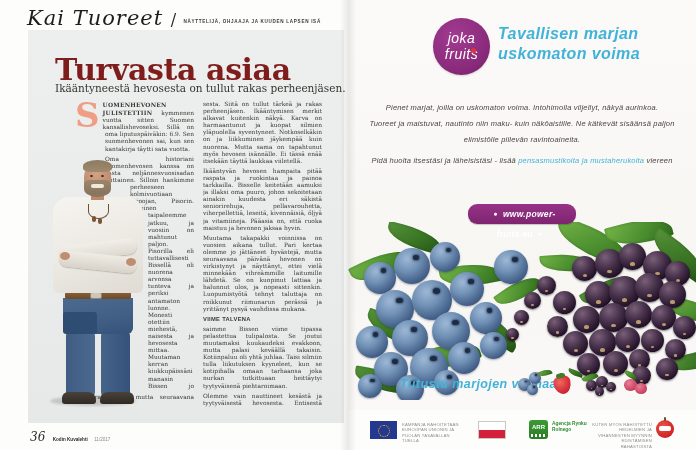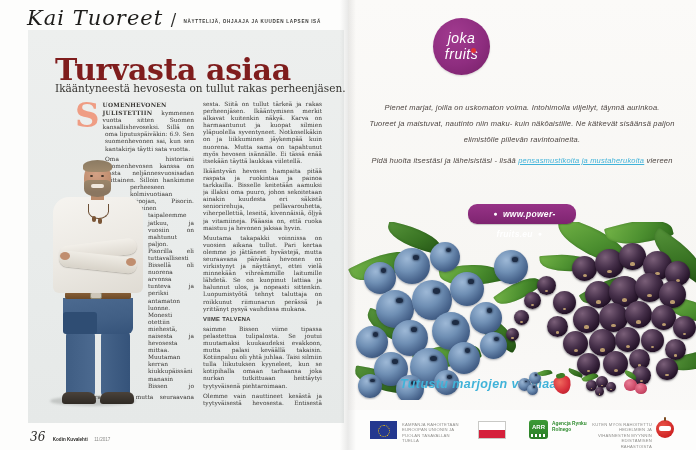--- a/index.html
+++ b/index.html
@@ -76,21 +76,21 @@
     background:radial-gradient(circle at 38% 32%,#a23b90 0%,#8e2d7f 55%,#741f66 100%);box-shadow:0 1px 2px rgba(0,0,0,.15);}
   .pf-logo .l1{position:absolute;left:0;top:12px;width:100%;text-align:center;color:#fff;font-size:14px;font-style:italic;letter-spacing:.5px;}
   .pf-logo .l2{position:absolute;left:0;top:28px;width:100%;text-align:center;color:#fff;font-size:14px;font-style:italic;letter-spacing:.5px;}
   .pf-logo .reddot{position:absolute;left:38px;top:30px;width:5px;height:5px;border-radius:50%;background:#e23333;}
   .pf-headline{position:absolute;left:150px;top:24px;width:160px;color:#41b3d9;font-size:16px;line-height:20px;
     font-style:italic;font-weight:bold;letter-spacing:.4px;}
   .pf-intro{position:absolute;left:10px;top:100px;width:328px;text-align:center;color:#4c4440;
     font-size:7.5px;line-height:16px;font-style:italic;letter-spacing:.2px;}
   .pf-call{position:absolute;left:10px;top:153px;width:328px;text-align:center;color:#4c4440;
     font-size:7.5px;line-height:15px;font-style:italic;letter-spacing:.2px;}
-  .pf-blue{color:#41b3d9;text-decoration:underline;}
+  .pf-blue{color:#41b3d9;}
   .pf-banner{position:absolute;left:120px;top:204px;width:108px;height:20px;border-radius:9px;z-index:8;
     background:linear-gradient(180deg,#973387,#7e2470);color:#fff;font-size:8.5px;font-weight:bold;font-style:italic;
     text-align:center;line-height:20px;letter-spacing:.3px;box-shadow:0 1px 1px rgba(0,0,0,.2);}
   .pf-banner .dot{font-size:7px;margin:0 5px;vertical-align:1px;}
   .berries{position:absolute;left:0;top:222px;width:348px;height:178px;overflow:hidden;}
   .leaf{position:absolute;border-radius:4% 75% 8% 75%;
     background:linear-gradient(135deg,#74b447 0%,#4d9030 55%,#2f6b1c 100%);box-shadow:inset 0 0 3px rgba(20,60,10,.4);}
   .leaf.dark{background:linear-gradient(135deg,#56933a 0%,#3a7524 55%,#235214 100%);}
   .bb{position:absolute;border-radius:50%;
     background:radial-gradient(circle at 36% 30%,#9db8d6 0%,#6f8fb4 38%,#48648c 68%,#273f61 100%);box-shadow:0 1px 2px rgba(30,40,60,.35);}
@@ -197,23 +197,27 @@
   </div>
 
   <div class="page" id="page-right">
 
     <div class="pf-logo">
       <div class="l1">joka</div>
       <div class="l2">fruits</div>
       <div class="reddot"></div>
     </div>
 
+    <div class="pf-headline">
+      <div>Tavallisen marjan</div>
+      <div>uskomaton voima</div>
+    </div>
 
     <div class="pf-intro">
-      <div>Pienet marjat, joilla on uskomaton voima. Intohimolla viljellyt, täynnä aurinkoa.</div>
+      <div>Pienet marjat, joilla on uskomaton voima. Intohimolla viljellyt, näkyä aurinkoa.</div>
       <div>Tuoreet ja maistuvat, nautinto niin maku- kuin näköaistille. Ne kätkevät sisäänsä paljon</div>
       <div>elimistölle piilevän ravintoaineita.</div>
     </div>
 
     <div class="pf-call">
       <div><span>Pidä huolta itsestäsi ja läheisistäsi - lisää </span><span class="pf-blue">pensasmustikoita ja mustaherukoita</span><span> viereen</span></div>
     </div>
 
     <div class="pf-banner"><span class="dot">●</span><span>www.power-fruits.eu</span><span class="dot">●</span></div>
 

